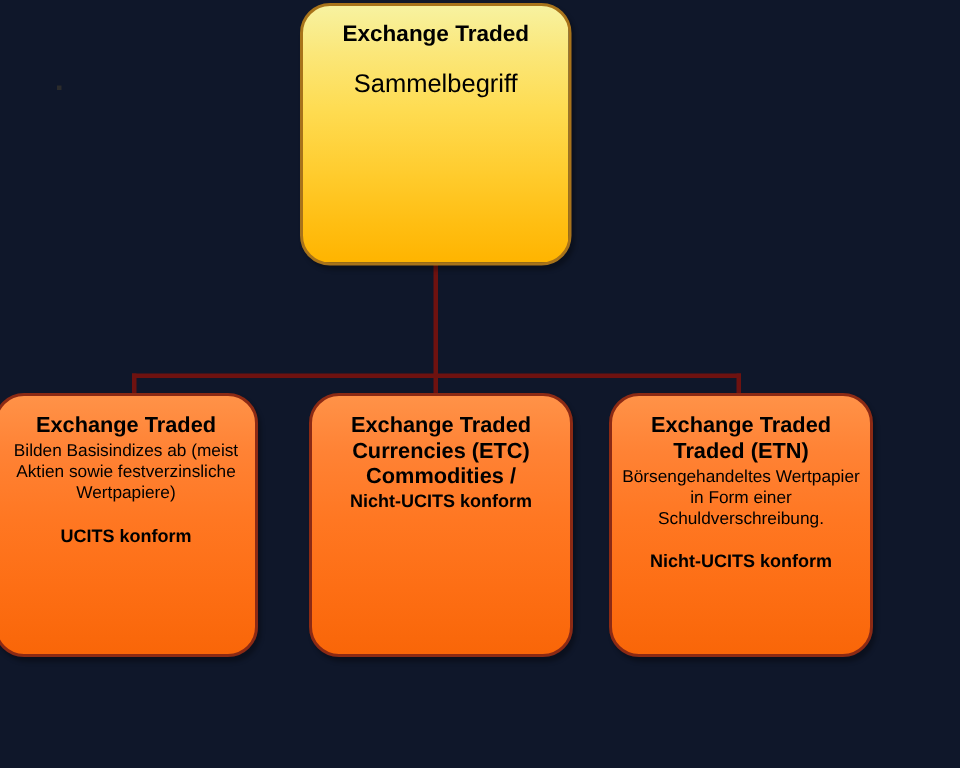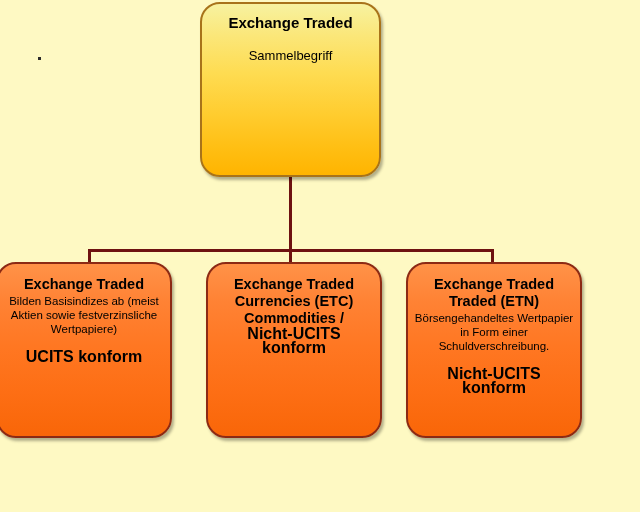--- a/index.html
+++ b/index.html
@@ -10,21 +10,21 @@
     width: 640px;
     height: 512px;
     background: #ffffff;
     font-family: "Liberation Sans", sans-serif;
     overflow: hidden;
   }
   #canvas {
     position: relative;
     width: 640px;
     height: 512px;
-    background: #fef9c3;
+    background: #0f172a;
   }
 
   
   .stray-dot {
     position: absolute;
     left: 38px;
     top: 57px;
     width: 3px;
     height: 3px;
     background: #2b2b2b;
@@ -117,35 +117,35 @@
     font-weight: bold;
     line-height: 17px;
     letter-spacing: 0px;
     padding: 0 4px;
   }
   .node-root .node-title {
     font-size: 15px;
     line-height: 18px;
   }
   .node-subtitle {
-    font-size: 13px;
+    font-size: 17px;
     font-weight: normal;
     line-height: 16px;
     margin-top: 16px;
     padding: 0 6px;
   }
   .node-desc {
     font-size: 11.5px;
     font-weight: normal;
     line-height: 14px;
     padding: 0 6px;
     margin-top: 1px;
   }
   .node-tag {
-    font-size: 16px;
+    font-size: 12px;
     font-weight: bold;
     line-height: 14px;
     padding: 0 6px;
   }
   .tag-gap { margin-top: 14px; }
   .tag-nogap { margin-top: 0px; }
 </style>
 </head>
 <body>
 

